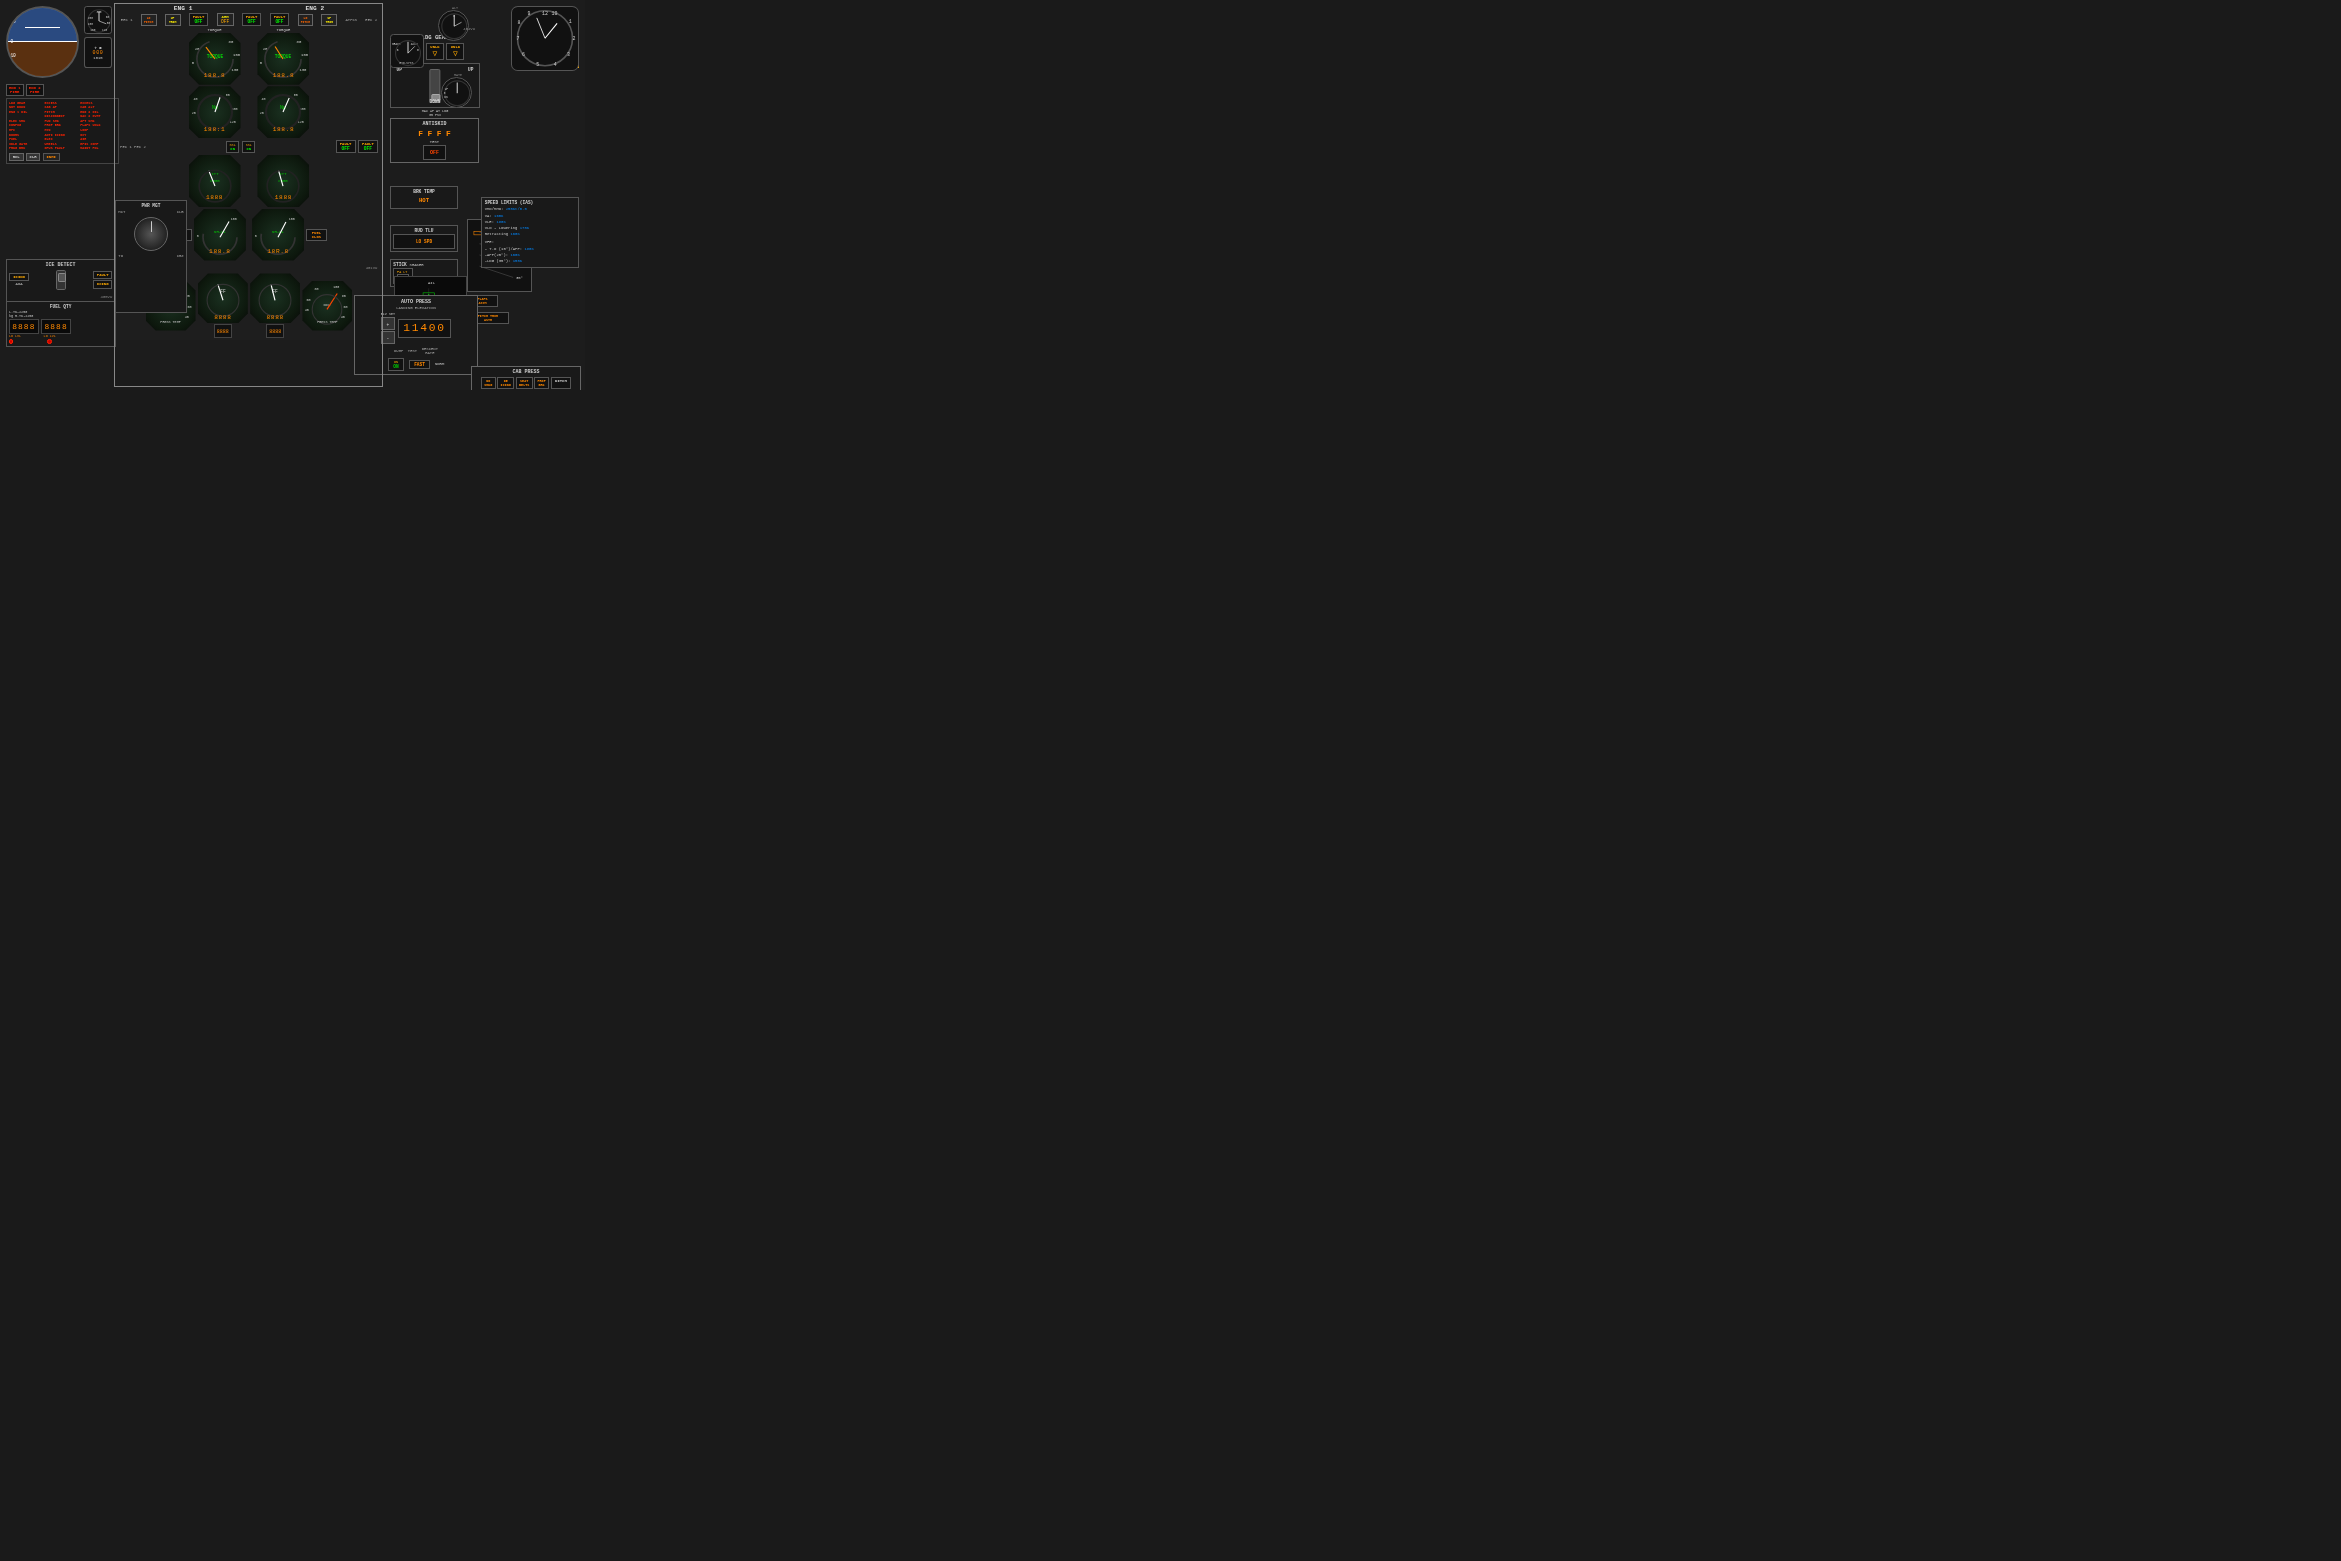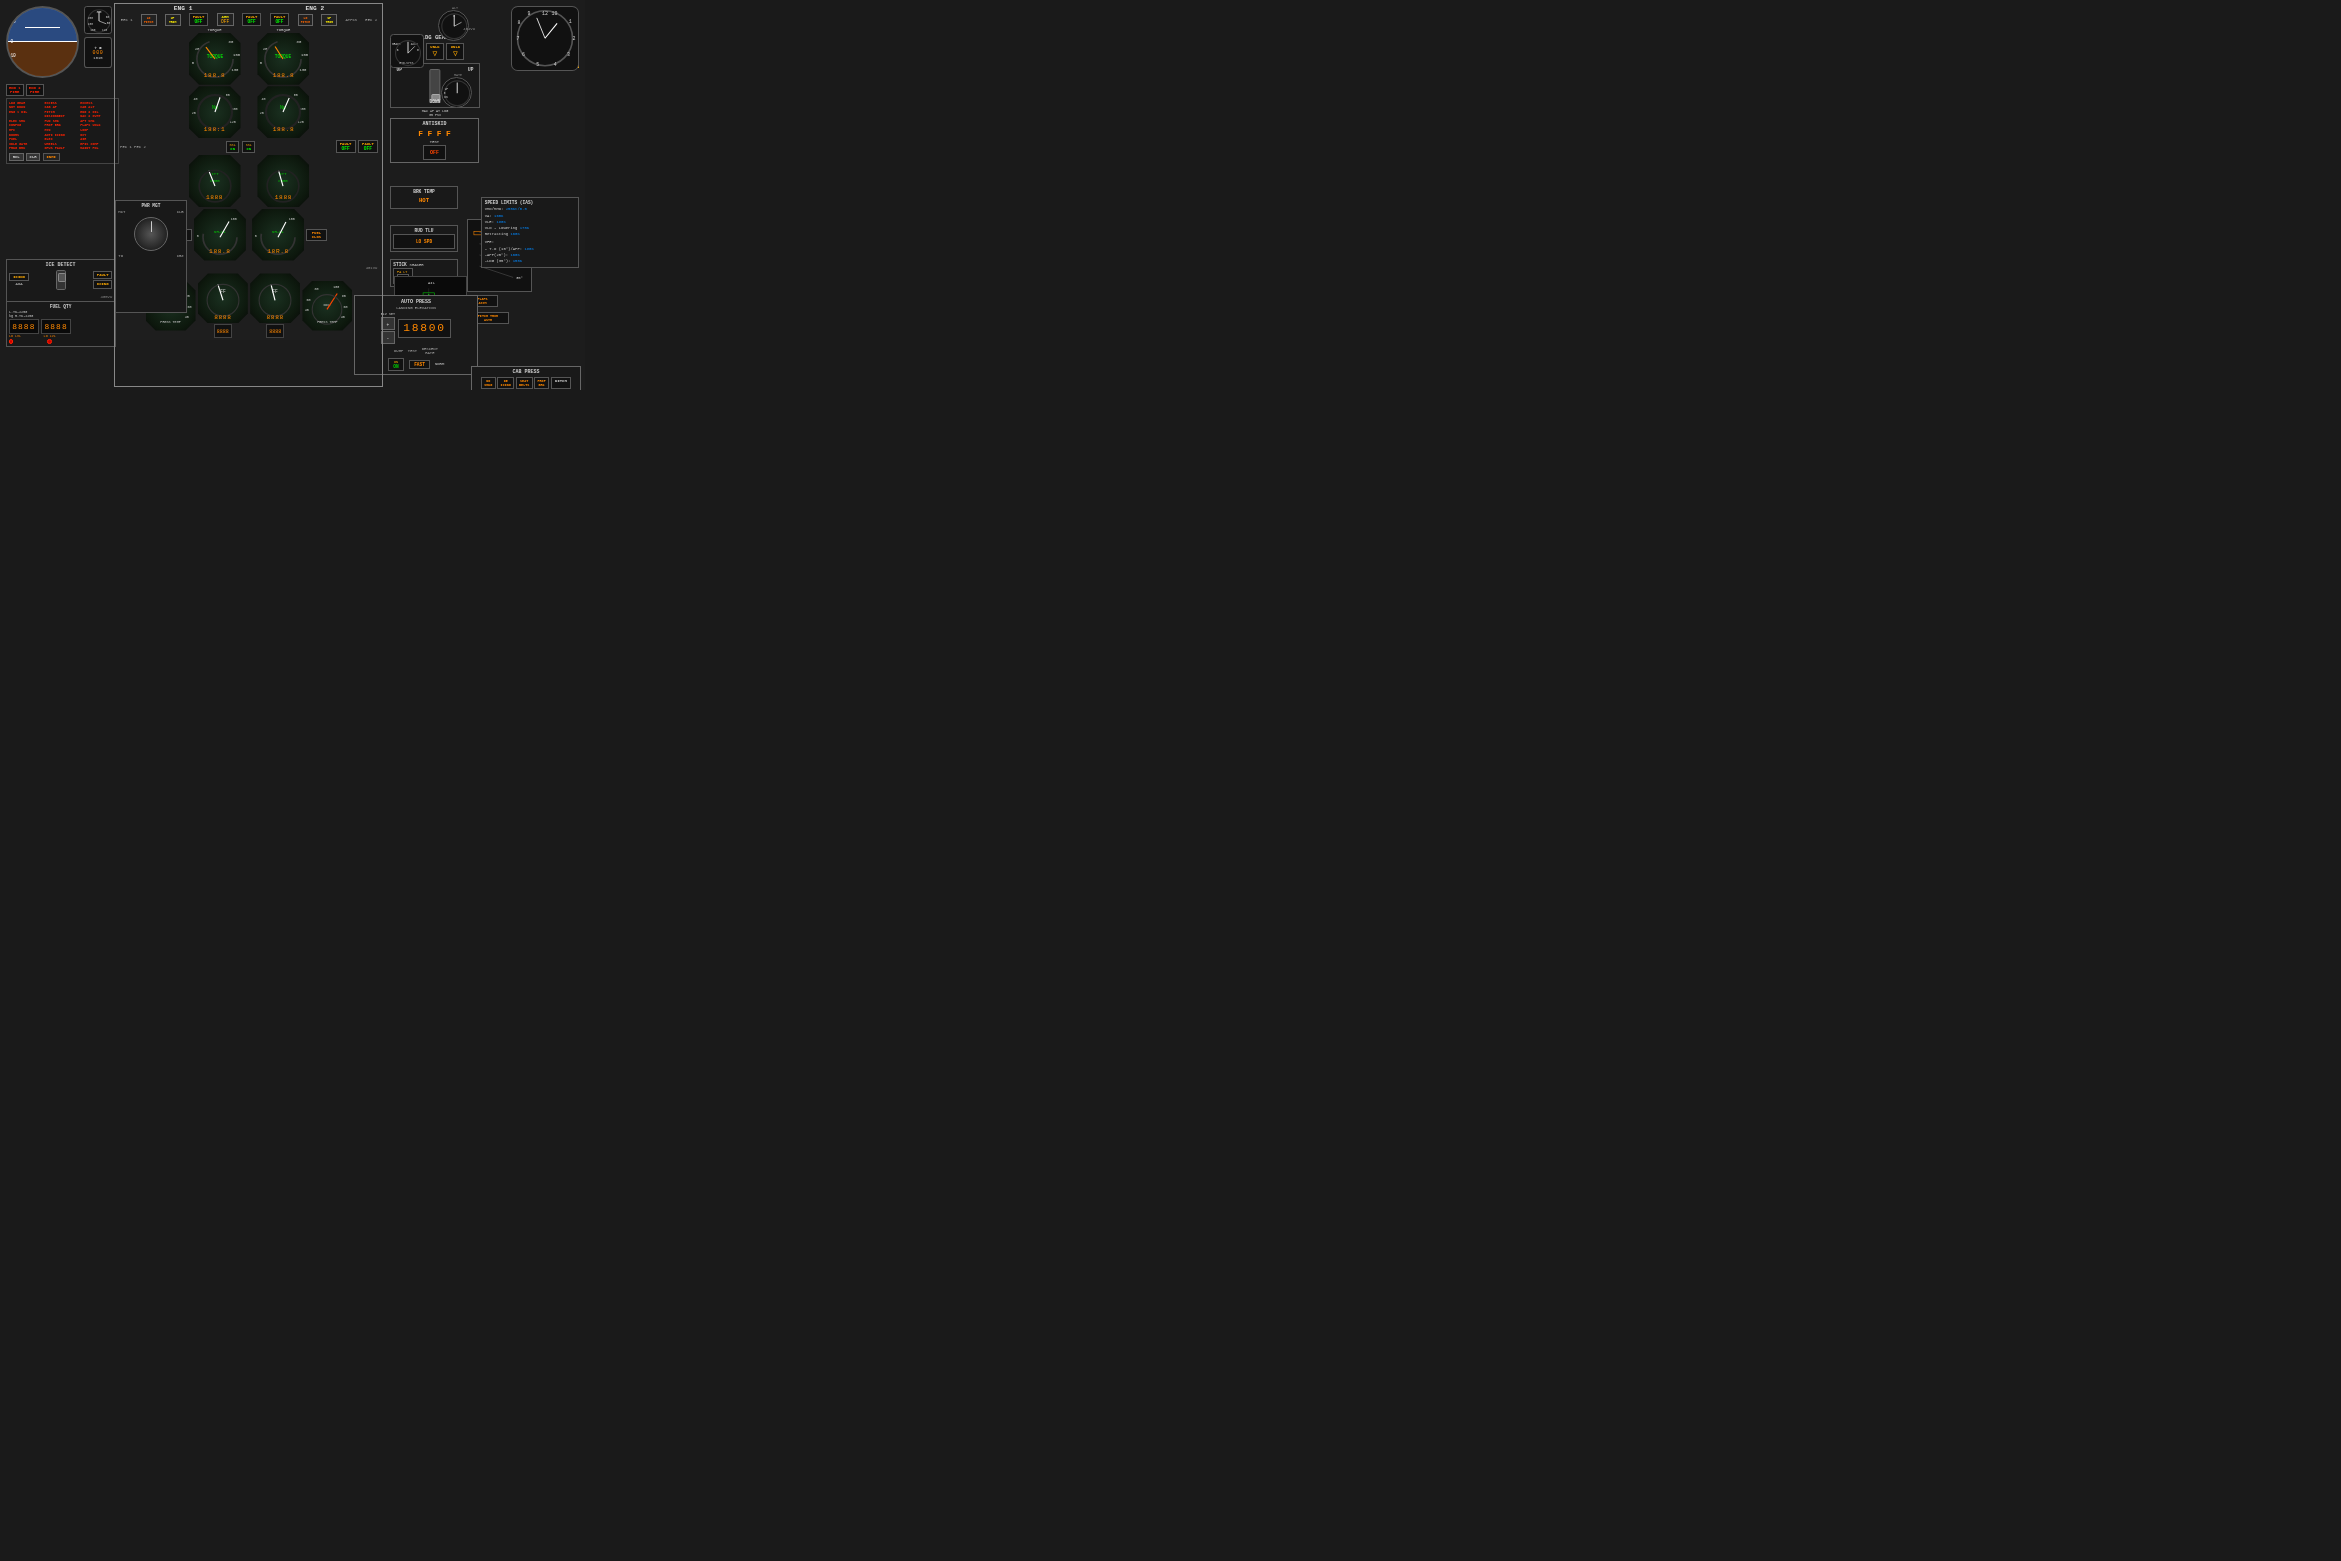--- a/index.html
+++ b/index.html
@@ -795,21 +795,21 @@
         <div style="color:#ccc;font-size:3.4px;">ELV SET</div>
         <div style="display:flex;flex-direction:column;gap:0.6px;margin-top:1.1px;">
           <div style="background:#333;border:0.6px solid #666;padding:0.6px 1.7px;text-align:center;cursor:pointer;">
             <span style="color:#ccc;font-size:4.5px;">+</span>
           </div>
           <div style="background:#333;border:0.6px solid #666;padding:0.6px 1.7px;text-align:center;cursor:pointer;">
             <span style="color:#ccc;font-size:4.5px;">-</span>
           </div>
         </div>
       </div>
-      <div class="ap-display">18800</div>
+      <div class="ap-display">11400</div>
     </div>
     <div style="display:flex;gap:4.5px;align-items:center;justify-content:center;">
       <div style="color:#aaa;font-size:3.9px;">DUMP</div>
       <div style="color:#aaa;font-size:3.9px;">TEST</div>
       <div style="color:#aaa;font-size:3.9px;text-align:center;line-height:1.2;">DESCENT<br>RATE</div>
     </div>
     <div style="display:flex;gap:4.5px;justify-content:center;margin-top:1.7px;align-items:center;">
       <div style="background:#111;border:1.1px solid #555;padding:1.1px 4.5px;text-align:center;">
         <div style="color:#ffaa00;font-size:3.4px;">ON</div>
         <div style="color:#00cc00;font-size:4.5px;font-weight:bold;">ON</div>

